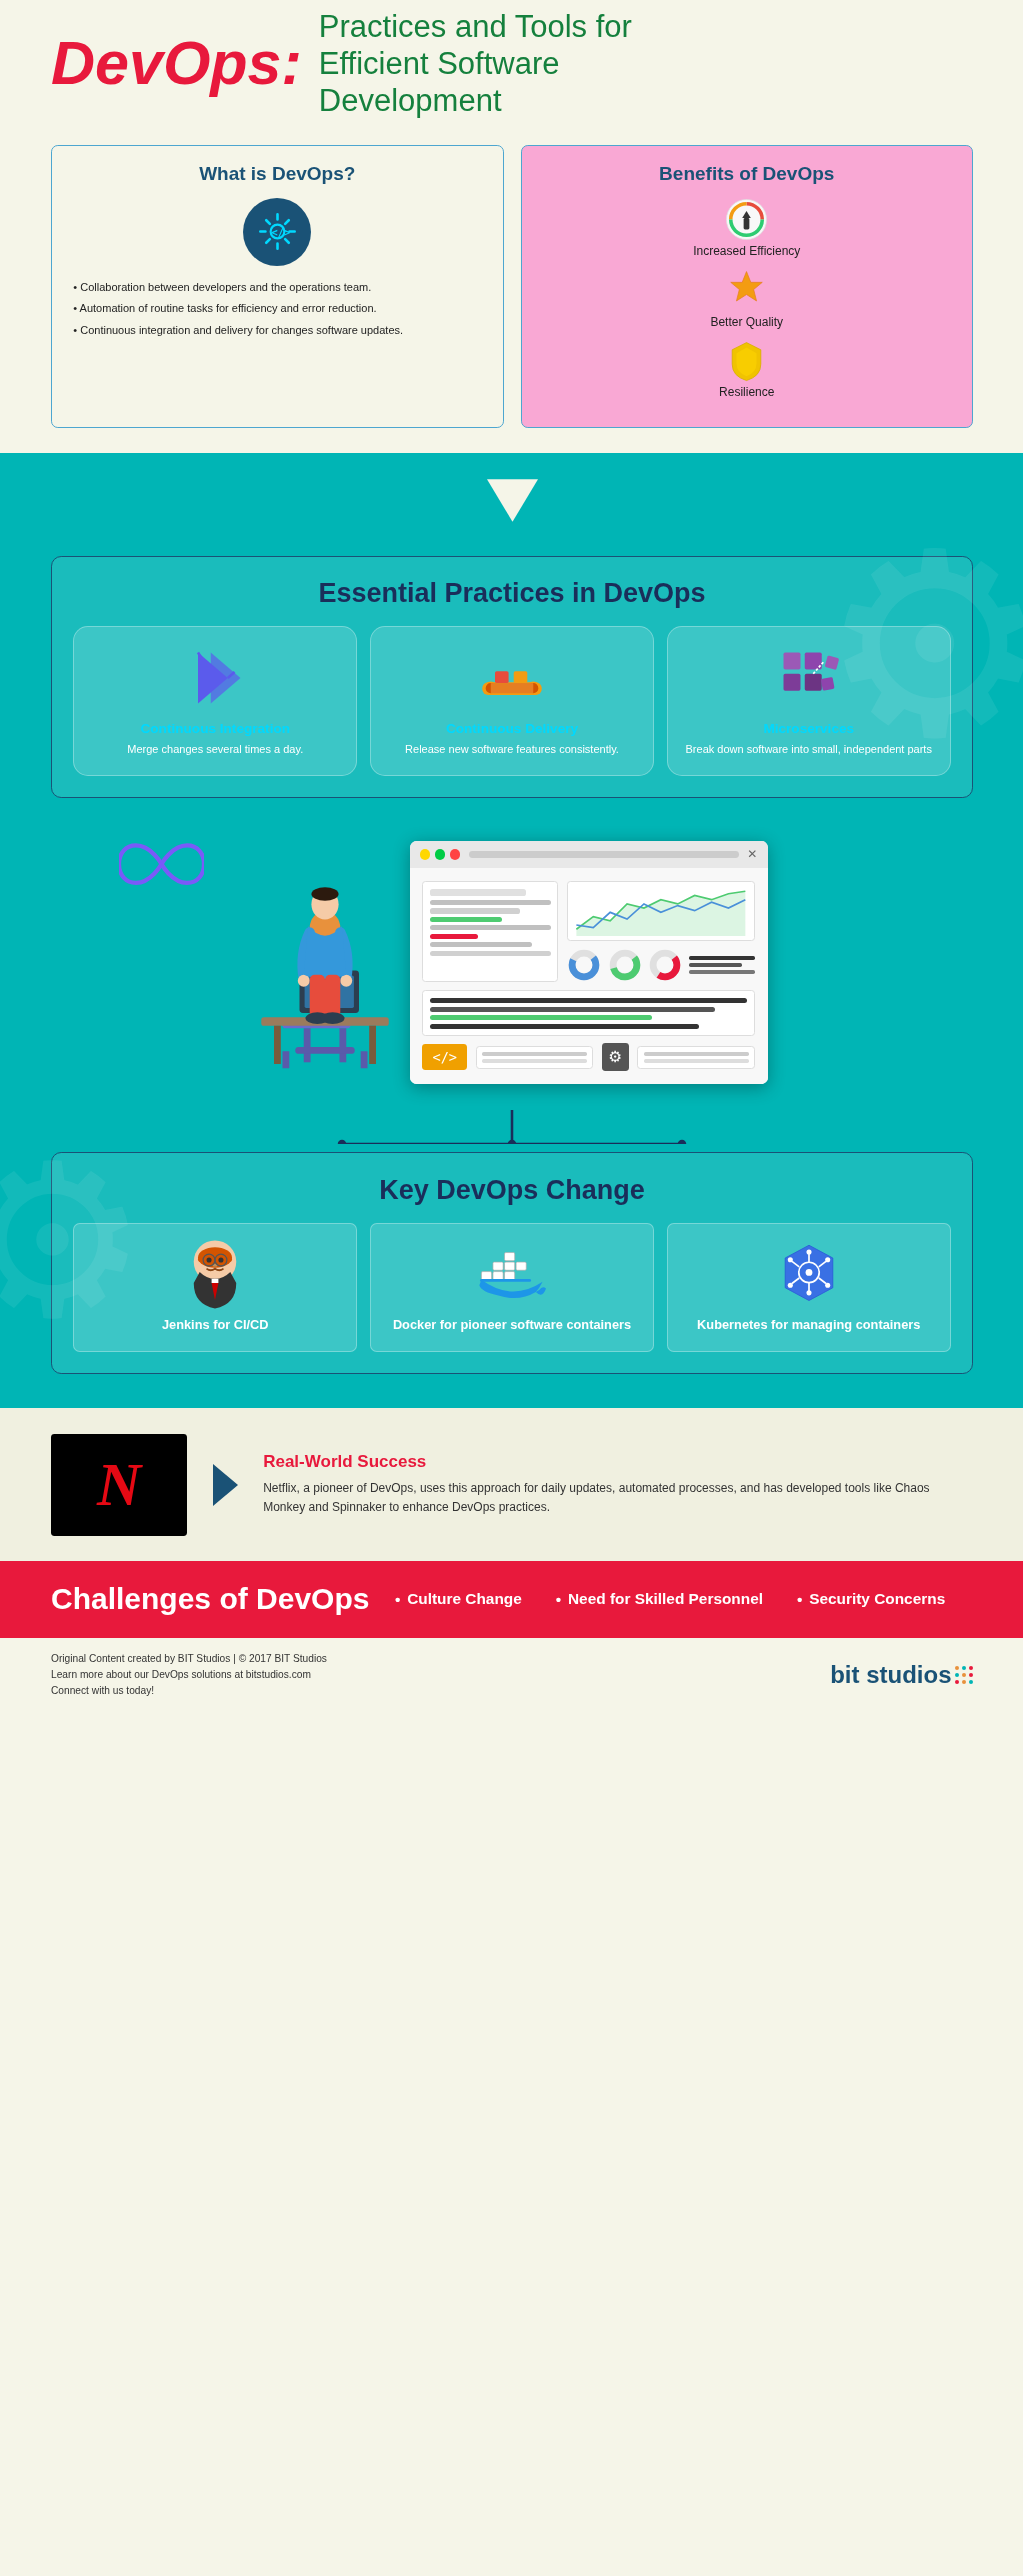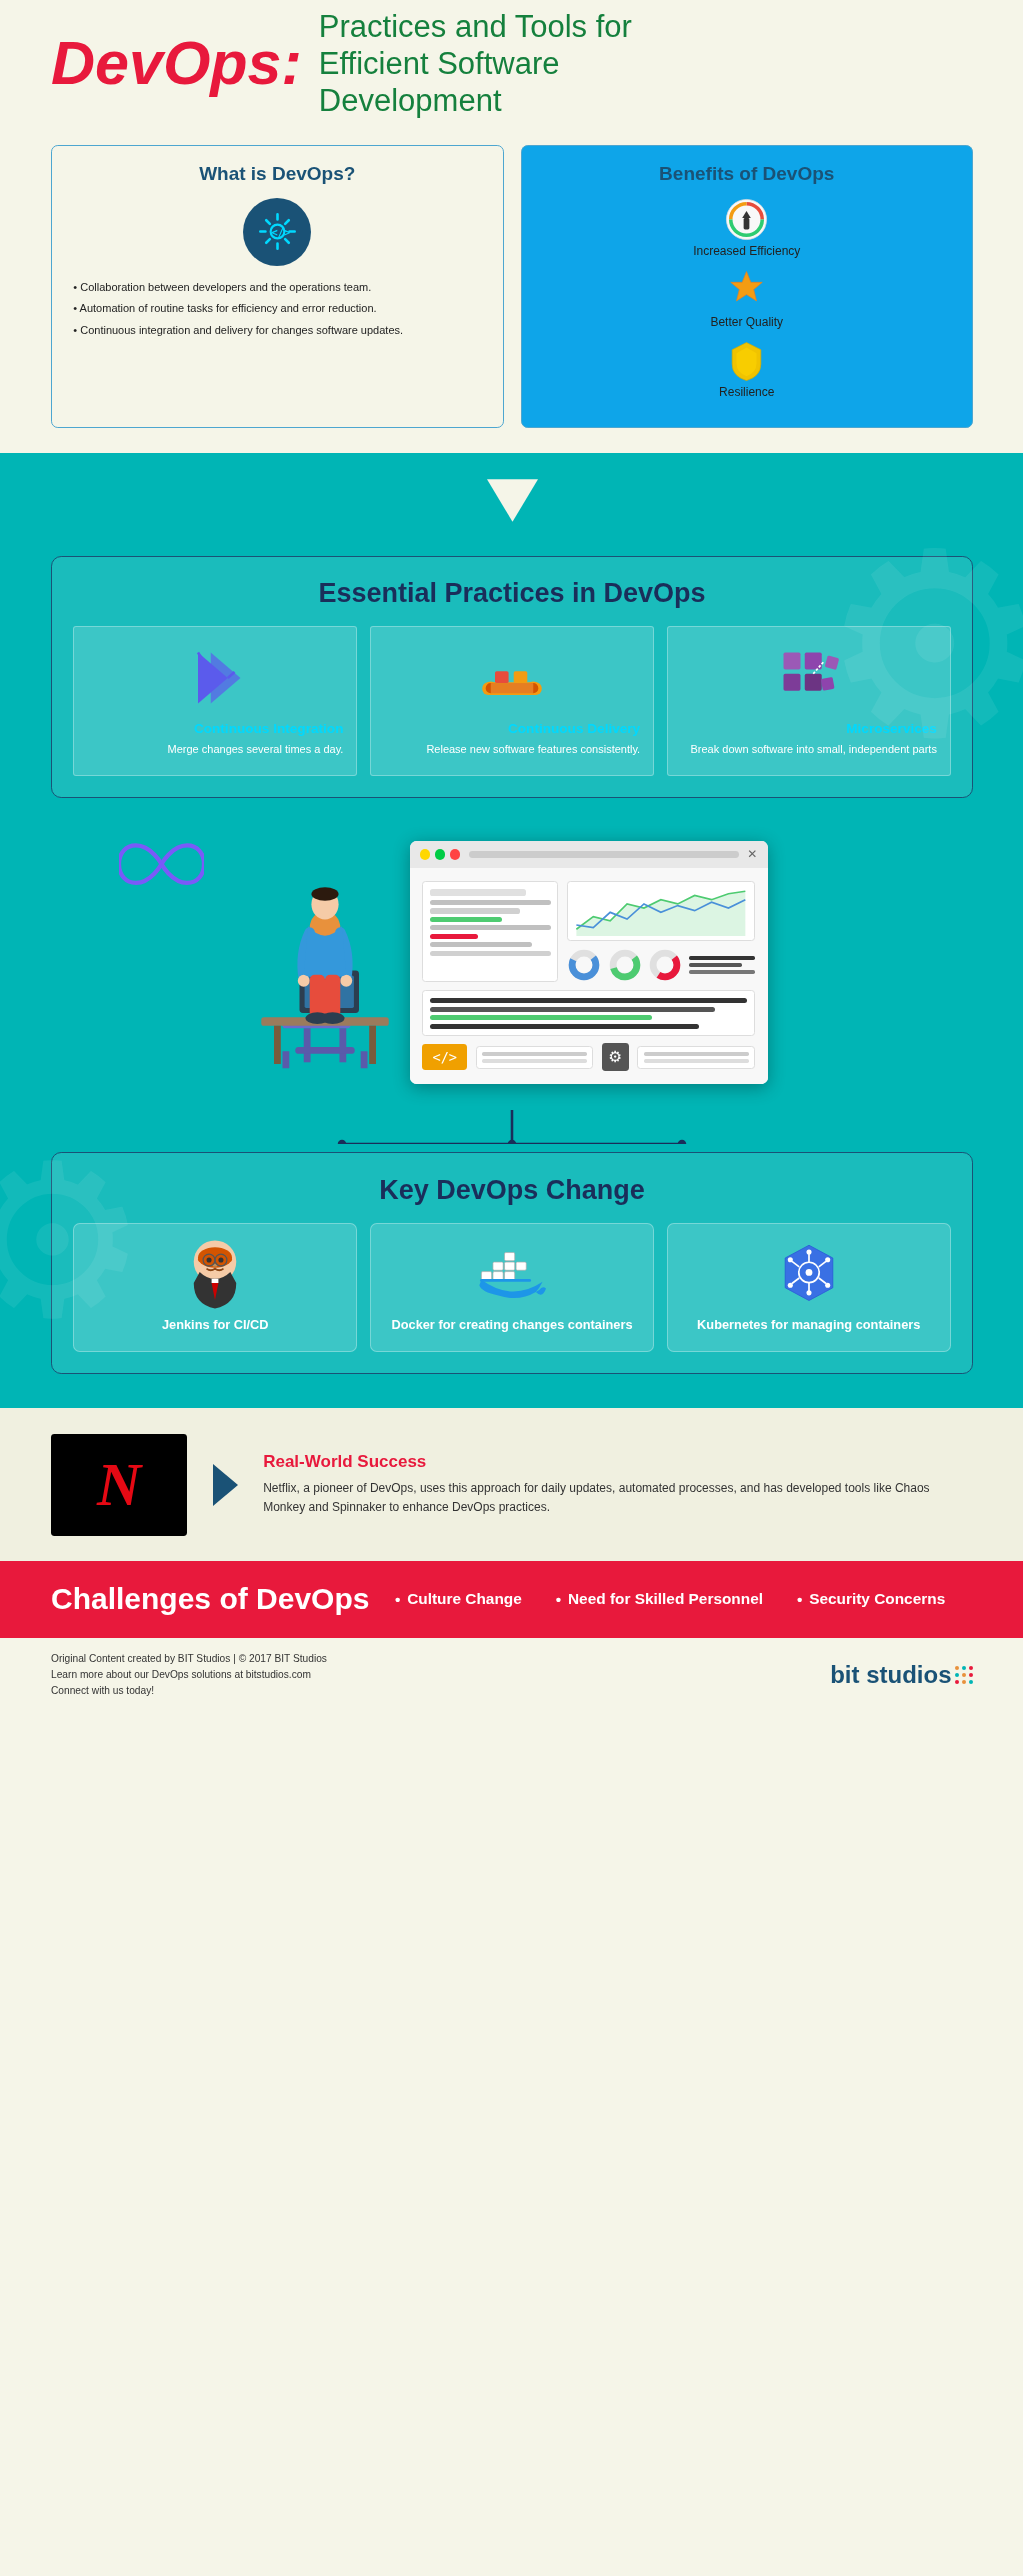--- a/index.html
+++ b/index.html
@@ -77,21 +77,21 @@
     }
     .what-is-points p {
       margin-bottom: 5.1px;
     }
 
     .benefits-box {
       flex: 1;
       border: 1.7px solid #4da6d0;
       border-radius: 6.8px;
       padding: 17px 21.3px;
-      background: #0ea5e9;
+      background: #f9a8d4;
       text-align: center;
     }
     .benefits-title {
       font-size: 19px;
       font-weight: 700;
       color: #1a5276;
       margin-bottom: 12.8px;
     }
     .benefit-item {
       display: flex;
@@ -133,23 +133,23 @@
       margin-bottom: 17px;
     }
 
     .practices-grid {
       display: flex;
       gap: 12.8px;
     }
     .practice-card {
       flex: 1;
       background: rgba(255,255,255,0.15);
-      border-radius: 3px;
+      border-radius: 15px;
       padding: 17px 12.8px;
-      text-align: right;
+      text-align: center;
       border: 0.9px solid rgba(255,255,255,0.3);
     }
     .practice-name {
       font-size: 13.6px;
       font-weight: 700;
       color: #00d9ff;
       margin-bottom: 6.8px;
     }
     .practice-desc {
       font-size: 11px;
@@ -700,21 +700,21 @@
             <rect x="56" y="21" width="15" height="12" rx="2" fill="#fff" stroke="#aaa" stroke-width="1"></rect>
             <rect x="39" y="7" width="15" height="12" rx="2" fill="#fff" stroke="#aaa" stroke-width="1"></rect>
 
             <path d="M5,47 Q50,80 95,50 Q90,60 85,65 Q60,80 30,70 Q5,65 2,55 Z" fill="#1d96e8"></path>
 
             <path d="M85,65 Q95,75 100,60 Q95,55 90,62 Z" fill="#1d96e8"></path>
 
             <rect x="3" y="46" width="75" height="4" rx="2" fill="#1d96e8"></rect>
           </svg>
         </div>
-        <div class="tool-name">Docker for creating changes containers</div>
+        <div class="tool-name">Docker for pioneer software containers</div>
       </div>
 
       <div class="tool-card">
         <div class="tool-icon-area">
           <svg width="68" height="68" viewBox="0 0 80 80">
 
             <polygon points="40,5 68,20 68,55 40,70 12,55 12,20" fill="#3970e4" stroke="#2a5cd8" stroke-width="1"></polygon>
 
             <circle cx="40" cy="37" r="12" fill="none" stroke="#fff" stroke-width="2"></circle>
 

